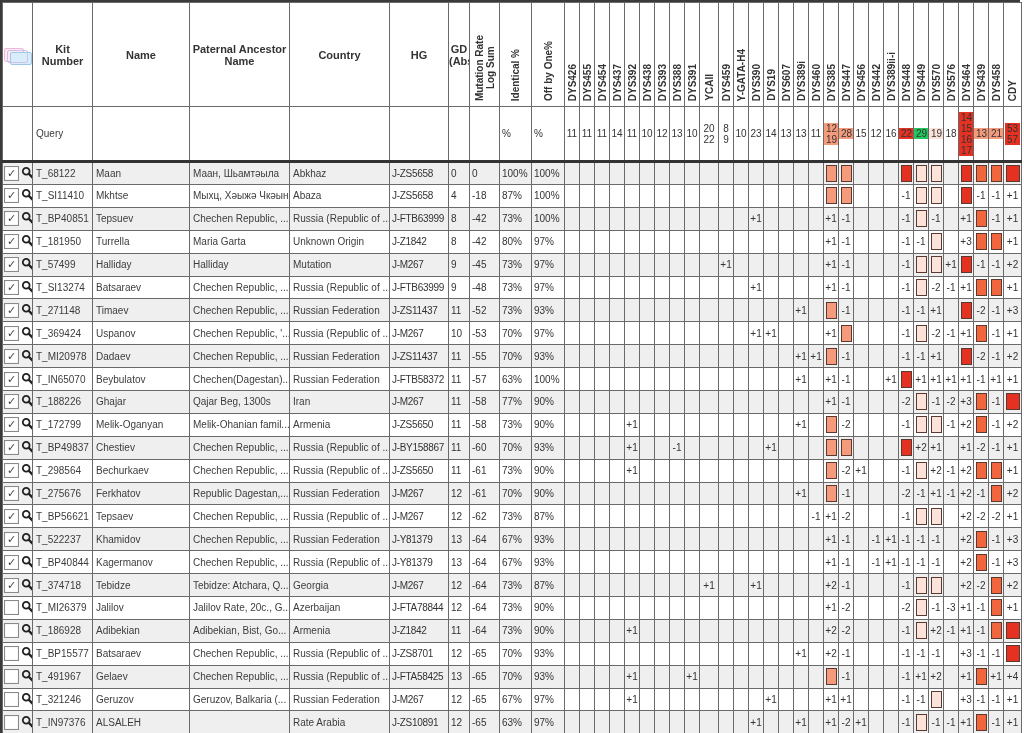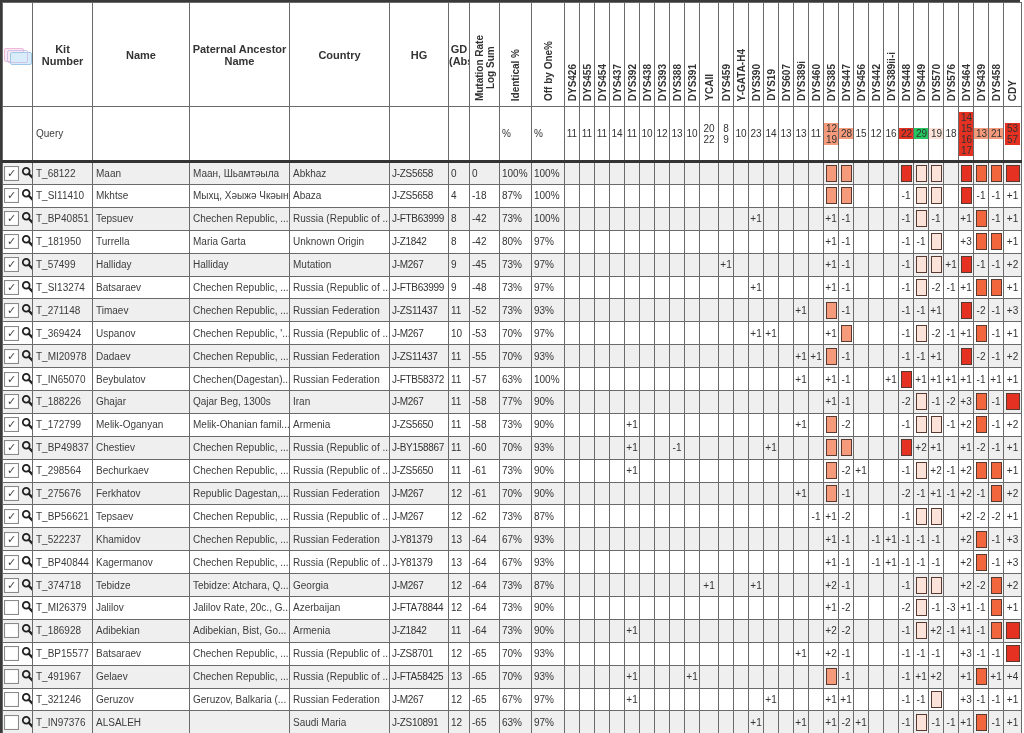--- a/index.html
+++ b/index.html
@@ -1569,21 +1569,21 @@
               <div class="checkbox"></div>
               <span class="mag"><svg width="13" height="13" viewBox="0 0 13 13">
                   <circle cx="5.2" cy="5.2" r="3.4" fill="none" stroke="#222" stroke-width="1.8"></circle>
                   <line x1="8" y1="8" x2="11.6" y2="11.6" stroke="#222" stroke-width="2.4" stroke-linecap="round"></line>
                 </svg></span>
             </div>
           </td>
           <td class="txt">T_IN97376</td>
           <td class="txt">ALSALEH</td>
           <td class="txt"></td>
-          <td class="txt">Saudi Maria</td>
+          <td class="txt">Rate Arabia</td>
           <td class="hgcell">J-ZS10891</td>
           <td class="num">12</td>
           <td class="num">-65</td>
           <td class="num">63%</td>
           <td class="num">97%</td>
           <td class="mk"></td>
           <td class="mk"></td>
           <td class="mk"></td>
           <td class="mk"></td>
           <td class="mk"></td>

